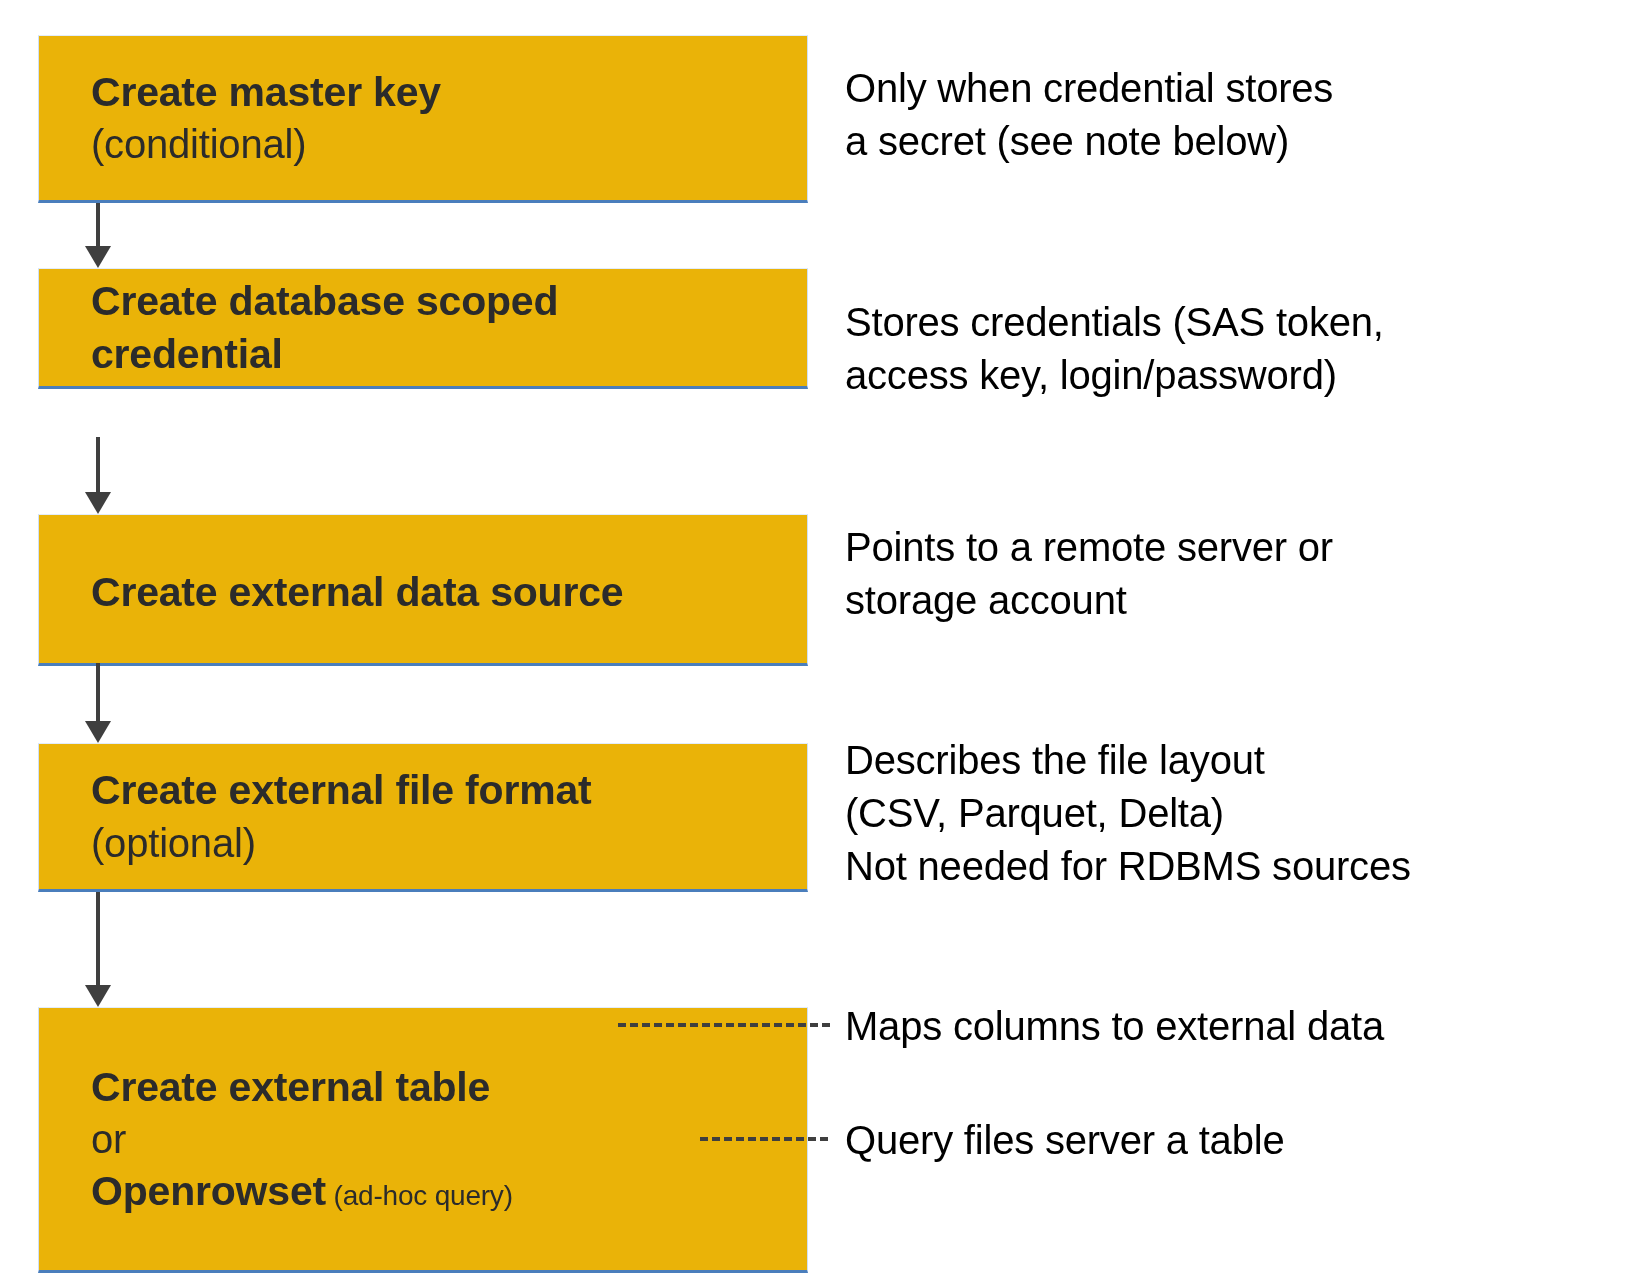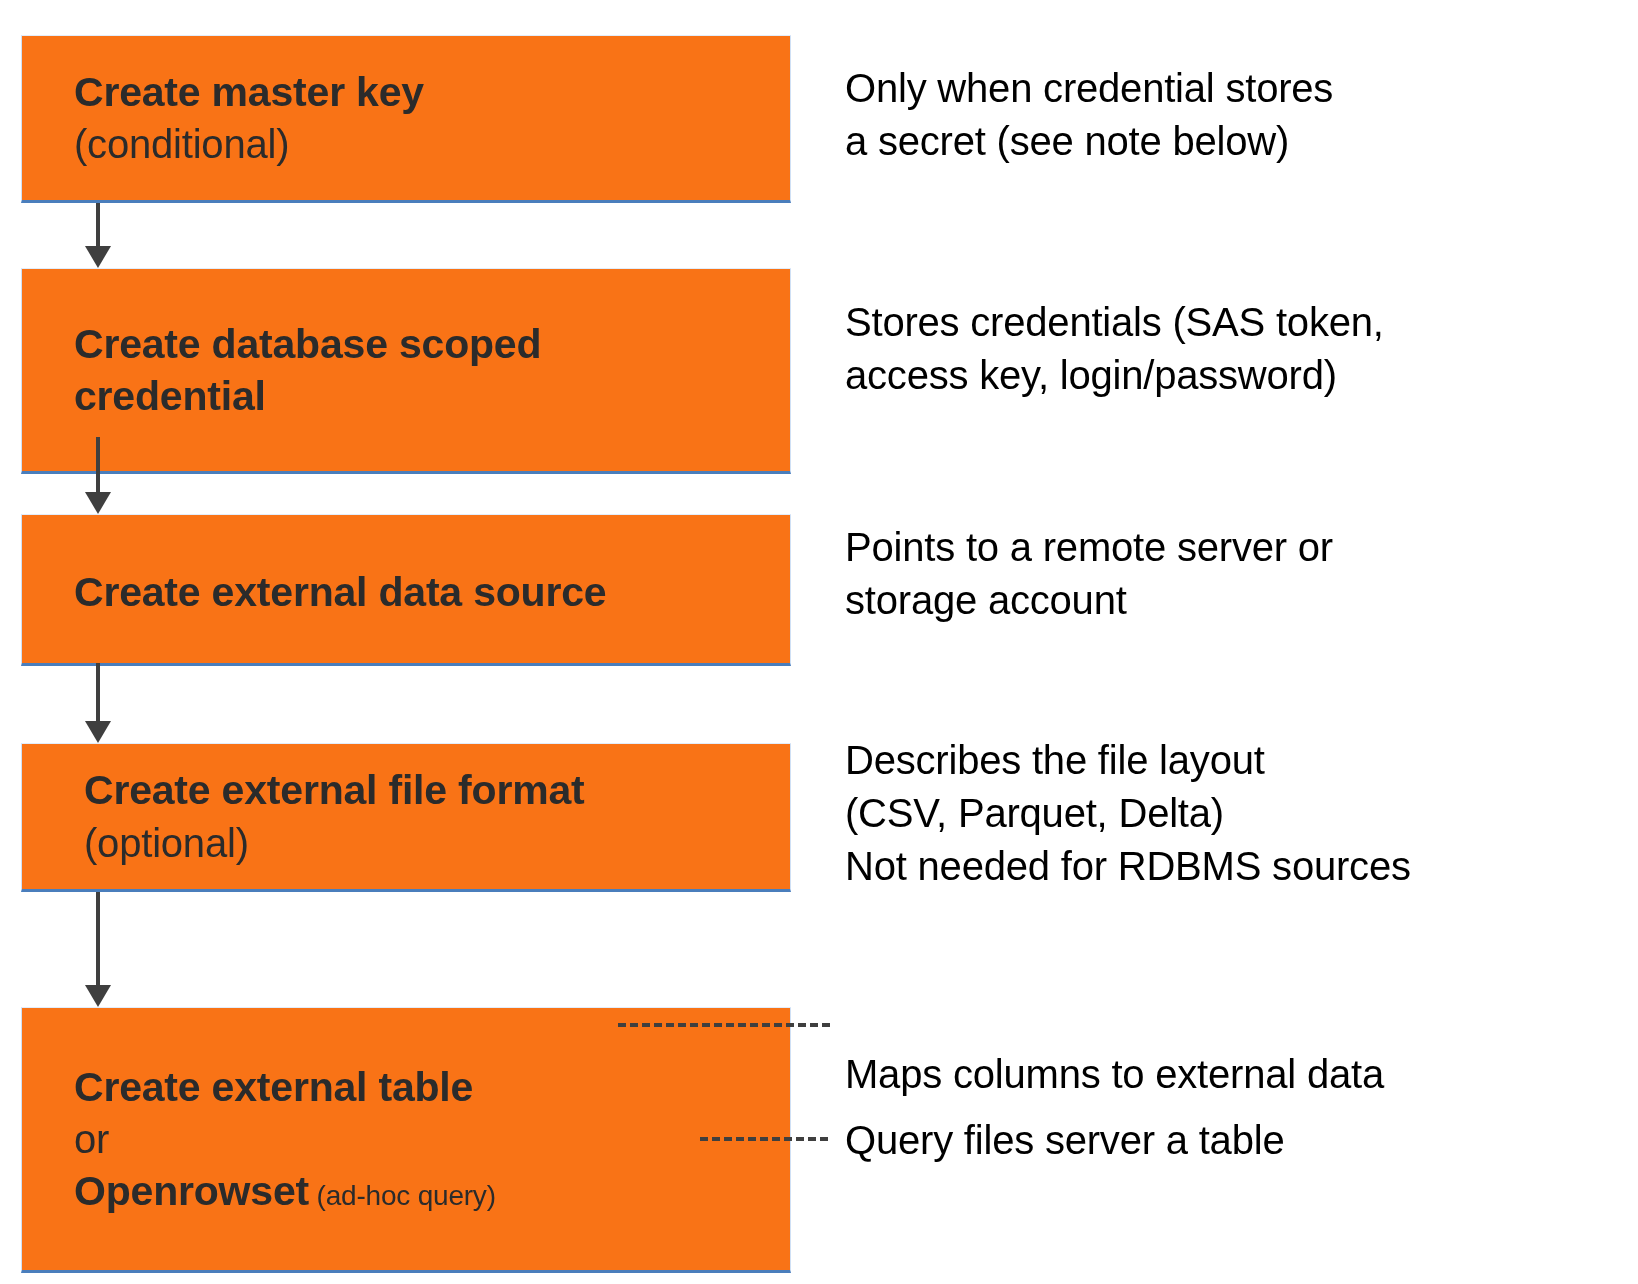--- a/index.html
+++ b/index.html
@@ -17,23 +17,23 @@
     position: relative;
     width: 1638px;
     height: 1284px;
     overflow: hidden;
     background: #ffffff;
   }
 
   
   .step-box {
     position: absolute;
-    left: 21px;
+    left: 38px;
     width: 770px;
-    background: #f97316;
+    background: #eab308;
     border-left: 1px solid #cfe0f5;
     border-right: 1px solid #cfe0f5;
     border-top: 1px solid #e2edfb;
     border-bottom: 3px solid #4a7ebc;
     box-sizing: border-box;
     display: flex;
     flex-direction: column;
     justify-content: center;
   }
   .step-text {
@@ -51,23 +51,23 @@
   .step-sub {
     font-size: 40px;
     font-weight: normal;
     line-height: 1.3;
     letter-spacing: -0.2px;
     white-space: nowrap;
   }
 
   
   #box-master-key      { top: 35px;   height: 168px; }
-  #box-scoped-cred     { top: 268px;  height: 206px; }
+  #box-scoped-cred     { top: 268px;  height: 121px; }
   #box-data-source     { top: 514px;  height: 152px; justify-content: center; }
-  #box-file-format     { top: 743px;  height: 149px; padding-left: 10px; }
+  #box-file-format     { top: 743px;  height: 149px; }
   #box-external-table  { top: 1007px; height: 266px; }
 
   
   #box-data-source .step-text { padding-top: 6px; }
 
   
   .arrow {
     position: absolute;
     left: 85px;
     width: 26px;
@@ -112,21 +112,21 @@
     font-size: 40px;
     font-weight: normal;
     line-height: 1.33;
     letter-spacing: -0.2px;
     white-space: pre-line;
   }
   #note-master-key     { top: 62px;  }
   #note-scoped-cred    { top: 296px; }
   #note-data-source    { top: 521px; }
   #note-file-format    { top: 734px; }
-  #note-external-table { top: 1000px; margin-top: 48px; }
+  #note-external-table { top: 1000px; }
   #note-openrowset     { top: 1114px; }
 
   
   .dash-connector {
     position: absolute;
     height: 0;
     border-top: 4px dashed #3f3f3f;
   }
   #dash-external-table { left: 618px; top: 1023px; width: 212px; }
   #dash-openrowset     { left: 700px; top: 1137px; width: 128px; }

